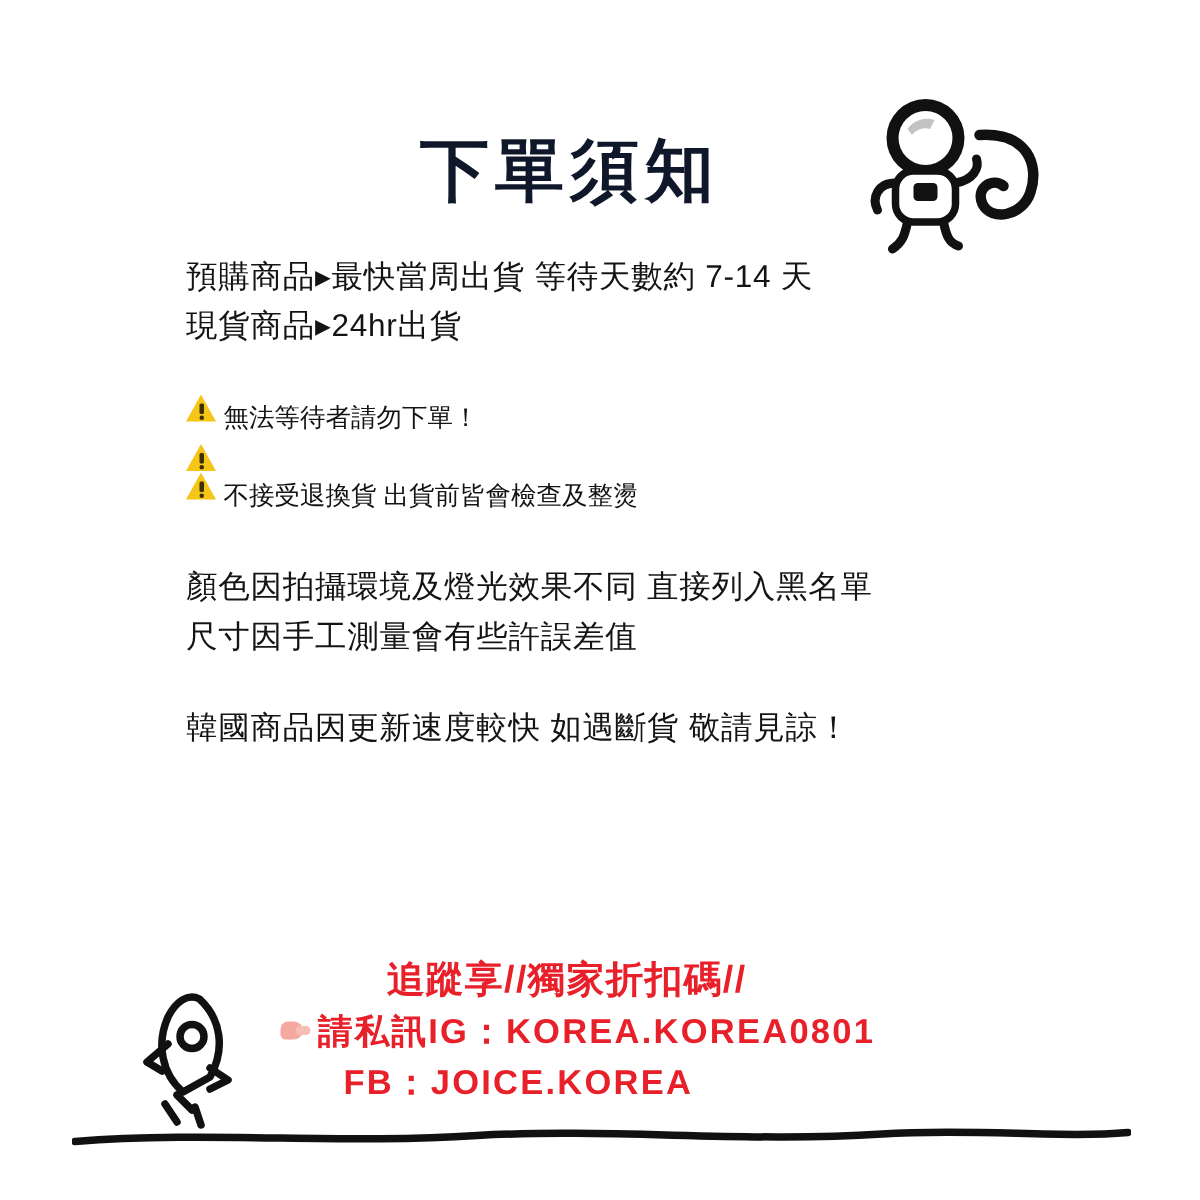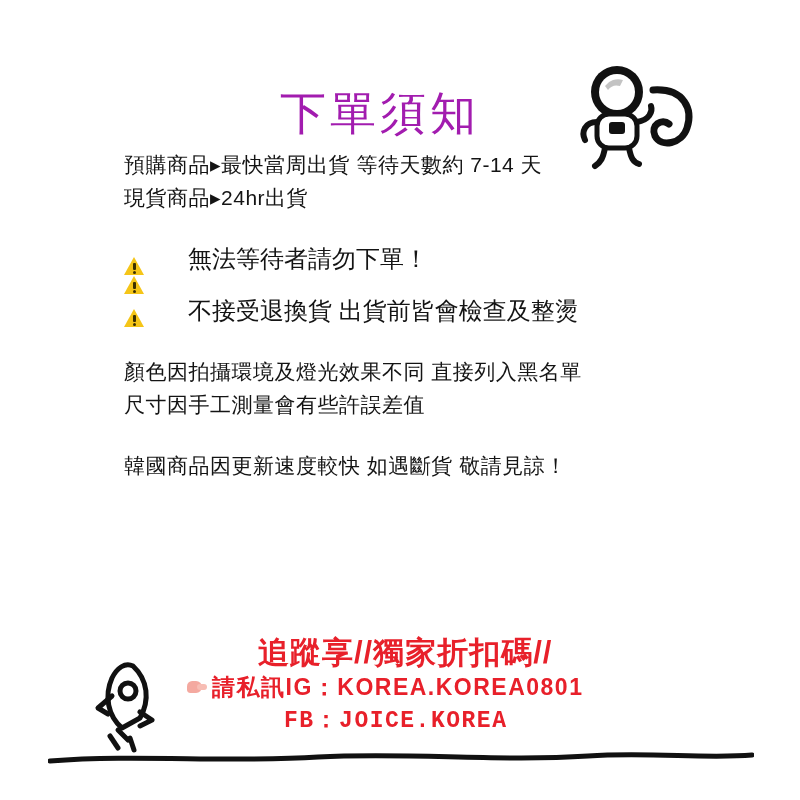--- a/index.html
+++ b/index.html
@@ -27,62 +27,61 @@
     top: 42px;
     left: 0;
     width: 800px;
     height: 110px;
   }
   .title {
     position: absolute;
     left: 280px;
     top: 48px;
     font-size: 46px;
-    font-weight: normal;
+    font-weight: bold;
     letter-spacing: 4px;
-    color: #a21caf;
+    color: #0f172a;
     line-height: 1;
     white-space: nowrap;
     text-align: right;
   }
   .astronaut {
     position: absolute;
     left: 535px;
     top: 18px;
     width: 165px;
     height: 110px;
   }
 
   
   .content {
     position: absolute;
     left: 124px;
-    top: 148px;
+    top: 168px;
     width: 600px;
   }
   .line {
     font-size: 21px;
     line-height: 33px;
     color: #141414;
     white-space: nowrap;
     letter-spacing: 0.5px;
   }
   .block {
     margin-bottom: 0;
   }
   .gap-md { height: 28px; }
 
   .warn-line {
     display: flex;
-    align-items: flex-end;
-    font-size: 24px;
+    align-items: flex-start;
+    font-size: 17px;
     line-height: 33px;
     color: #141414;
     white-space: nowrap;
-    gap: 39px;
   }
   .warn-icon {
     display: inline-block;
     width: 21px;
     height: 19px;
     margin-right: 4px;
     position: relative;
     flex: 0 0 auto;
   }
   .warn-icon .tri {
@@ -140,21 +139,21 @@
     width: 95px;
     height: 100px;
   }
   .contact {
     position: absolute;
     left: 185px;
     top: 0;
     width: 560px;
   }
   .contact-title {
-    font-size: 31px;
+    font-size: 25px;
     font-weight: bold;
     color: #e8202a;
     letter-spacing: 1px;
     margin-left: 73px;
     line-height: 34px;
     white-space: nowrap;
   }
   .contact-row {
     display: flex;
     align-items: center;
@@ -184,21 +183,21 @@
   }
   .hand-icon .finger {
     position: absolute;
     left: 12px;
     top: 6px;
     width: 10px;
     height: 6px;
     background: #f7bdb4;
     border-radius: 3px;
   }
-  .contact-row.indent { margin-left: 99px; font-family: Liberation Mono, monospace; }
+  .contact-row.indent { margin-left: 44px; }
 
   
   .brush {
     position: absolute;
     left: 48px;
     top: 750px;
     width: 706px;
     height: 16px;
   }
 </style>

